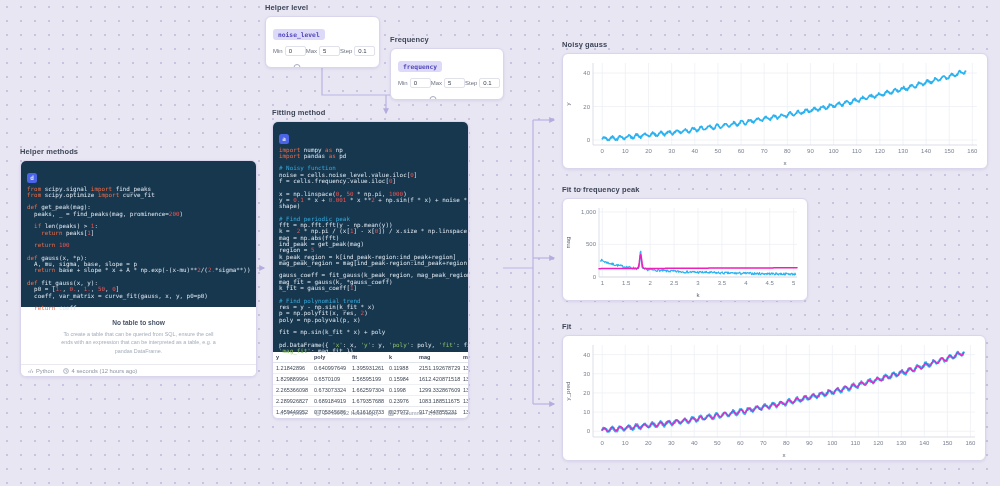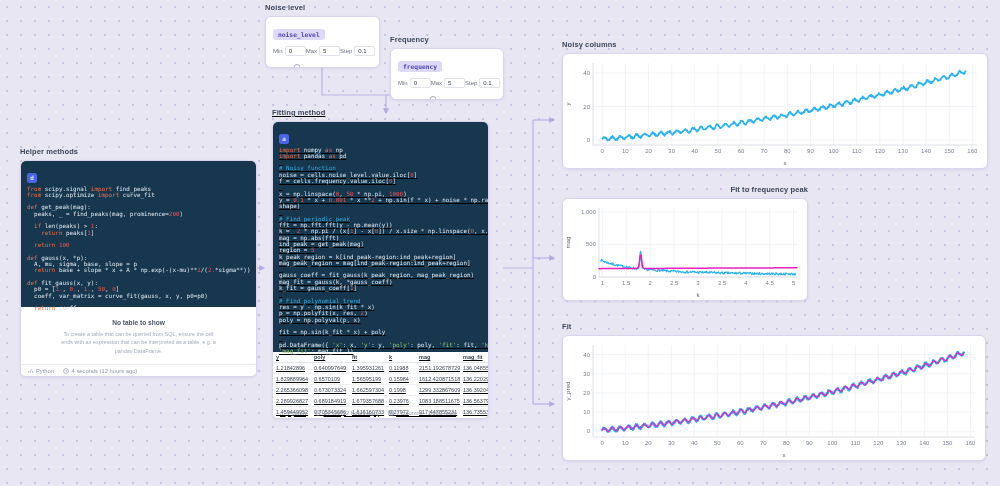--- a/index.html
+++ b/index.html
@@ -100,21 +100,21 @@
       <path d="M386,95 L386,113" marker-end="url(#ah)"></path>
       <path d="M221,268 L264,268" marker-end="url(#ah)"></path>
       <path d="M503,268 L533,268 M533,120 L533,404"></path>
       <path d="M533,120 L554,120" marker-end="url(#ah)"></path>
       <path d="M533,258 L554,258" marker-end="url(#ah)"></path>
       <path d="M533,404 L554,404" marker-end="url(#ah)"></path>
     </g>
   </svg>
 
   <div class="cell-wrap" style="left:265px; top:3px; width:115px;">
-    <div class="cell-title">Noise level</div>
+    <div class="cell-title">Helper level</div>
     <div class="card param-card">
       <span class="pill">noise_level</span>
       <div class="mms-row">
         <span class="mms-group">
             <span class="mms-label">Min</span>
             <input class="mms-box" readonly="" value="0" style="">
           </span>
         <span class="mms-group">
             <span class="mms-label">Max</span>
             <input class="mms-box" readonly="" value="5" style="">
@@ -180,21 +180,21 @@
           <svg class="ficon" width="6" height="6" viewBox="0 0 8 8">
               <circle cx="4" cy="4" r="3.2" fill="none" stroke="#8d95a5" stroke-width="0.9"></circle>
               <path d="M4,2.2 L4,4 L5.4,4.8" fill="none" stroke="#8d95a5" stroke-width="0.9"></path>
             </svg>
           <span>4 seconds (12 hours ago)</span>
         </span>
       </div>
     </div>
   </div>
 
-  <div class="cell-wrap" style="left:272px; top:108px; width:217px;text-decoration:underline;">
+  <div class="cell-wrap" style="left:272px; top:108px; width:197px;">
     <div class="cell-title">Fitting method</div>
     <div class="card">
       <div class="code-area" style="height:230px;">
         <span class="badge">a</span>
         <div class="code"><div><span class="c-kw">import</span> numpy <span class="c-kw">as</span> np</div><div><span class="c-kw">import</span> pandas <span class="c-kw">as</span> pd</div><div>&nbsp;</div><div><span class="c-com"># Noisy function</span></div><div>noise = cells.noise_level.value.iloc[<span class="c-num">0</span>]</div><div>f = cells.frequency.value.iloc[<span class="c-num">0</span>]</div><div>&nbsp;</div><div>x = np.linspace(<span class="c-num">0</span>, <span class="c-num">50</span> * np.pi, <span class="c-num">1000</span>)</div><div>y = <span class="c-num">0.1</span> * x + <span class="c-num">0.001</span> * x **<span class="c-num">2</span> + np.sin(f * x) + noise * np.random.uniform(size=x.</div><div>shape)</div><div>&nbsp;</div><div><span class="c-com"># Find periodic peak</span></div><div>fft = np.fft.fft(y - np.mean(y))</div><div>k =  <span class="c-num">2</span> * np.pi / (x[<span class="c-num">1</span>] - x[<span class="c-num">0</span>]) / x.size * np.linspace(<span class="c-num">0</span>, x.size - , x.size)</div><div>mag = np.abs(fft)</div><div>ind_peak = get_peak(mag)</div><div>region = <span class="c-num">5</span></div><div>k_peak_region = k[ind_peak-region:ind_peak+region]</div><div>mag_peak_region = mag[ind_peak-region:ind_peak+region]</div><div>&nbsp;</div><div>gauss_coeff = fit_gauss(k_peak_region, mag_peak_region)</div><div>mag_fit = gauss(k, *gauss_coeff)</div><div>k_fit = gauss_coeff[<span class="c-num">1</span>]</div><div>&nbsp;</div><div><span class="c-com"># Find polynomial trend</span></div><div>res = y - np.sin(k_fit * x)</div><div>p = np.polyfit(x, res, <span class="c-num">2</span>)</div><div>poly = np.polyval(p, x)</div><div>&nbsp;</div><div>fit = np.sin(k_fit * x) + poly</div><div>&nbsp;</div><div>pd.DataFrame({ <span class="c-str">'x'</span>: x, <span class="c-str">'y'</span>: y, <span class="c-str">'poly'</span>: poly, <span class="c-str">'fit'</span>: fit, <span class="c-str">'k'</span>: k, : mag,</div><div><span class="c-str">'mag_fit'</span>: mag_fit })</div></div>
       </div>
       <div class="result-table-wrap" style="height:54px;">
         <table class="result">
           <colgroup>
             <col style="width:38px">
@@ -275,21 +275,21 @@
               <rect x="0.5" y="1" width="7" height="6" rx="0.8" fill="none" stroke="#8d95a5" stroke-width="0.9"></rect>
               <path d="M3.1,1 L3.1,7 M5.6,1 L5.6,7" stroke="#8d95a5" stroke-width="0.9"></path>
             </svg>
           <span>7 columns · 1,000 rows</span>
         </span>
       </div>
     </div>
   </div>
 
   <div class="cell-wrap" style="left:562px; top:40px; width:426px;">
-    <div class="cell-title">Noisy columns</div>
+    <div class="cell-title">Noisy gauss</div>
     <div class="card chart-card" style="width:426px; height:116px;">
         <svg width="424" height="114" viewBox="0 0 424 114">
           <line x1="39.25301204819277" y1="9" x2="39.25301204819277" y2="91" stroke="#eceef3" stroke-width="0.7"></line>
           <text x="39.25301204819277" y="99" font-size="6" fill="#7a8191" text-anchor="middle">0</text>
           <line x1="62.3855421686747" y1="9" x2="62.3855421686747" y2="91" stroke="#eceef3" stroke-width="0.7"></line>
           <text x="62.3855421686747" y="99" font-size="6" fill="#7a8191" text-anchor="middle">10</text>
           <line x1="85.51807228915662" y1="9" x2="85.51807228915662" y2="91" stroke="#eceef3" stroke-width="0.7"></line>
           <text x="85.51807228915662" y="99" font-size="6" fill="#7a8191" text-anchor="middle">20</text>
           <line x1="108.65060240963855" y1="9" x2="108.65060240963855" y2="91" stroke="#eceef3" stroke-width="0.7"></line>
           <text x="108.65060240963855" y="99" font-size="6" fill="#7a8191" text-anchor="middle">30</text>
@@ -327,21 +327,21 @@
           <text x="27" y="21.040816326530617" font-size="6" fill="#7a8191" text-anchor="end">40</text>
           <line x1="30" y1="91" x2="414" y2="91" stroke="#d3d7df" stroke-width="0.8"></line>
           <line x1="30" y1="9" x2="30" y2="91" stroke="#d3d7df" stroke-width="0.8"></line>
           <path d="M39.3,84.8L39.8,84.4L40.3,83.0L40.8,83.0L41.3,83.8L41.9,83.2L42.4,84.1L42.9,83.9L43.4,84.1L43.9,85.5L44.5,86.4L45.0,85.4L45.5,85.7L46.0,86.3L46.5,86.0L47.1,84.7L47.6,83.7L48.1,83.2L48.6,83.9L49.1,82.6L49.6,81.9L50.2,83.7L50.7,83.1L51.2,84.8L51.7,85.0L52.2,85.9L52.8,86.1L53.3,85.0L53.8,85.4L54.3,86.0L54.8,85.1L55.4,83.1L55.9,83.1L56.4,81.8L56.9,82.4L57.4,82.0L58.0,82.9L58.5,83.2L59.0,82.8L59.5,83.3L60.0,84.6L60.6,84.3L61.1,85.4L61.6,85.3L62.1,84.1L62.6,83.4L63.2,83.5L63.7,83.3L64.2,82.5L64.7,82.0L65.2,82.1L65.8,80.9L66.3,81.1L66.8,81.5L67.3,81.6L67.8,83.9L68.4,82.7L68.9,84.2L69.4,83.3L69.9,84.8L70.4,84.5L71.0,84.1L71.5,82.7L72.0,81.7L72.5,80.9L73.0,79.8L73.6,81.3L74.1,80.1L74.6,80.0L75.1,81.8L75.6,81.6L76.2,83.2L76.7,83.0L77.2,82.7L77.7,84.2L78.2,82.2L78.8,82.5L79.3,81.2L79.8,81.4L80.3,80.5L80.8,80.4L81.4,79.5L81.9,80.0L82.4,79.4L82.9,80.7L83.4,81.0L84.0,80.8L84.5,81.7L85.0,81.5L85.5,81.8L86.0,82.7L86.6,82.1L87.1,82.0L87.6,81.7L88.1,79.8L88.6,79.9L89.2,78.5L89.7,78.0L90.2,79.7L90.7,79.3L91.2,79.1L91.8,81.1L92.3,80.0L92.8,82.1L93.3,81.3L93.8,81.4L94.4,82.1L94.9,81.2L95.4,81.1L95.9,79.4L96.4,79.3L97.0,79.0L97.5,77.8L98.0,77.2L98.5,78.5L99.0,78.0L99.6,79.4L100.1,80.5L100.6,79.6L101.1,81.0L101.6,81.9L102.2,80.3L102.7,80.2L103.2,79.1L103.7,78.4L104.2,79.0L104.8,77.6L105.3,77.4L105.8,77.7L106.3,78.1L106.8,77.0L107.4,77.5L107.9,78.9L108.4,79.6L108.9,79.9L109.4,80.9L110.0,80.5L110.5,78.8L111.0,79.1L111.5,77.7L112.0,78.6L112.5,77.9L113.1,76.5L113.6,76.7L114.1,76.4L114.6,76.4L115.1,76.9L115.7,76.9L116.2,78.1L116.7,78.7L117.2,78.0L117.7,79.4L118.3,78.9L118.8,78.4L119.3,77.9L119.8,77.2L120.3,77.1L120.9,76.3L121.4,75.9L121.9,75.6L122.4,74.9L122.9,76.0L123.5,76.6L124.0,76.1L124.5,77.5L125.0,78.4L125.5,78.3L126.1,78.9L126.6,77.7L127.1,77.9L127.6,76.8L128.1,76.2L128.7,74.8L129.2,73.8L129.7,73.7L130.2,74.3L130.7,75.0L131.3,73.9L131.8,75.1L132.3,75.1L132.8,75.6L133.3,76.9L133.9,77.7L134.4,76.7L134.9,76.0L135.4,76.6L135.9,75.5L136.5,74.5L137.0,72.9L137.5,73.4L138.0,72.4L138.5,72.4L139.1,72.9L139.6,74.7L140.1,75.3L140.6,75.6L141.1,75.5L141.7,75.5L142.2,75.4L142.7,74.7L143.2,74.6L143.7,74.4L144.3,73.2L144.8,72.4L145.3,72.3L145.8,72.4L146.3,72.1L146.9,71.3L147.4,72.1L147.9,73.3L148.4,72.7L148.9,73.9L149.5,74.9L150.0,74.1L150.5,75.4L151.0,74.7L151.5,74.8L152.1,74.0L152.6,72.1L153.1,71.3L153.6,70.3L154.1,70.1L154.7,70.9L155.2,70.7L155.7,72.2L156.2,72.5L156.7,73.4L157.3,74.1L157.8,73.9L158.3,73.7L158.8,73.3L159.3,72.6L159.9,71.8L160.4,71.1L160.9,71.5L161.4,69.9L161.9,69.8L162.5,69.8L163.0,69.8L163.5,70.1L164.0,70.7L164.5,71.5L165.1,72.1L165.6,72.9L166.1,72.4L166.6,72.8L167.1,72.0L167.7,71.4L168.2,70.5L168.7,70.2L169.2,70.1L169.7,69.8L170.3,69.2L170.8,67.5L171.3,69.5L171.8,68.3L172.3,69.7L172.9,70.2L173.4,71.5L173.9,70.4L174.4,72.0L174.9,71.2L175.5,71.1L176.0,69.5L176.5,69.1L177.0,69.3L177.5,66.9L178.0,66.9L178.6,66.8L179.1,66.6L179.6,67.4L180.1,67.4L180.6,68.6L181.2,69.8L181.7,70.5L182.2,70.7L182.7,70.7L183.2,70.0L183.8,68.7L184.3,68.0L184.8,67.4L185.3,65.9L185.8,67.2L186.4,66.1L186.9,66.2L187.4,66.5L187.9,65.8L188.4,66.9L189.0,68.2L189.5,67.2L190.0,67.5L190.5,69.0L191.0,68.3L191.6,67.2L192.1,66.5L192.6,66.2L193.1,65.7L193.6,64.6L194.2,65.1L194.7,64.5L195.2,64.0L195.7,64.7L196.2,64.9L196.8,65.8L197.3,66.4L197.8,66.0L198.3,66.2L198.8,66.6L199.4,67.2L199.9,66.1L200.4,65.3L200.9,64.1L201.4,64.4L202.0,62.8L202.5,63.6L203.0,62.3L203.5,63.4L204.0,64.0L204.6,64.1L205.1,64.1L205.6,65.0L206.1,64.9L206.6,65.4L207.2,66.3L207.7,65.6L208.2,63.7L208.7,63.9L209.2,63.6L209.8,62.2L210.3,61.4L210.8,61.2L211.3,61.3L211.8,62.6L212.4,61.7L212.9,62.2L213.4,63.5L213.9,64.1L214.4,65.1L215.0,64.3L215.5,63.2L216.0,63.1L216.5,63.0L217.0,62.2L217.6,61.1L218.1,60.3L218.6,60.3L219.1,61.1L219.6,61.0L220.2,61.5L220.7,62.0L221.2,62.0L221.7,61.7L222.2,62.0L222.8,62.5L223.3,63.5L223.8,63.2L224.3,62.2L224.8,60.6L225.4,60.7L225.9,58.8L226.4,58.7L226.9,57.9L227.4,57.9L228.0,59.3L228.5,60.2L229.0,59.7L229.5,61.1L230.0,61.0L230.6,61.7L231.1,61.7L231.6,60.6L232.1,60.5L232.6,59.8L233.2,58.9L233.7,59.1L234.2,57.1L234.7,56.9L235.2,56.3L235.8,58.0L236.3,58.5L236.8,59.0L237.3,59.0L237.8,59.7L238.4,60.1L238.9,58.7L239.4,59.4L239.9,58.5L240.4,58.9L240.9,57.6L241.5,58.1L242.0,55.9L242.5,55.3L243.0,55.8L243.5,56.1L244.1,55.2L244.6,56.2L245.1,57.5L245.6,58.2L246.1,57.2L246.7,58.2L247.2,57.3L247.7,57.3L248.2,57.4L248.7,55.8L249.3,56.6L249.8,55.9L250.3,54.4L250.8,53.7L251.3,54.5L251.9,53.5L252.4,54.8L252.9,55.6L253.4,55.1L253.9,55.7L254.5,56.2L255.0,57.0L255.5,55.5L256.0,55.9L256.5,54.9L257.1,55.6L257.6,53.0L258.1,53.0L258.6,53.0L259.1,53.2L259.7,52.6L260.2,52.0L260.7,52.3L261.2,53.9L261.7,53.2L262.3,54.5L262.8,55.3L263.3,54.5L263.8,54.5L264.3,54.7L264.9,52.6L265.4,53.4L265.9,52.5L266.4,50.2L266.9,51.3L267.5,50.6L268.0,50.6L268.5,50.7L269.0,51.4L269.5,51.6L270.1,53.1L270.6,51.9L271.1,52.4L271.6,53.2L272.1,53.2L272.7,52.0L273.2,50.7L273.7,50.6L274.2,49.8L274.7,49.7L275.3,48.8L275.8,49.7L276.3,48.2L276.8,49.6L277.3,50.0L277.9,50.9L278.4,50.9L278.9,52.1L279.4,50.9L279.9,51.9L280.5,49.7L281.0,49.3L281.5,48.8L282.0,47.7L282.5,48.6L283.1,47.0L283.6,46.9L284.1,47.0L284.6,47.3L285.1,47.8L285.7,48.4L286.2,48.7L286.7,50.2L287.2,49.0L287.7,50.3L288.3,48.6L288.8,49.1L289.3,48.0L289.8,46.4L290.3,45.3L290.9,46.0L291.4,45.0L291.9,44.3L292.4,45.4L292.9,46.6L293.5,46.0L294.0,46.7L294.5,47.3L295.0,47.6L295.5,47.1L296.1,48.1L296.6,46.5L297.1,46.0L297.6,44.6L298.1,44.0L298.7,44.0L299.2,44.5L299.7,42.4L300.2,44.2L300.7,43.5L301.3,44.0L301.8,44.2L302.3,45.0L302.8,45.3L303.3,45.0L303.8,45.3L304.4,44.3L304.9,43.7L305.4,43.0L305.9,42.5L306.4,41.5L307.0,41.2L307.5,42.1L308.0,42.1L308.5,40.5L309.0,42.8L309.6,42.3L310.1,42.1L310.6,43.0L311.1,43.1L311.6,44.1L312.2,42.9L312.7,43.2L313.2,41.6L313.7,41.3L314.2,41.4L314.8,40.8L315.3,39.9L315.8,38.9L316.3,40.3L316.8,40.4L317.4,40.6L317.9,40.4L318.4,41.4L318.9,41.3L319.4,40.8L320.0,41.9L320.5,40.8L321.0,40.3L321.5,41.1L322.0,38.9L322.6,37.8L323.1,38.4L323.6,37.3L324.1,36.5L324.6,37.5L325.2,38.1L325.7,37.6L326.2,38.6L326.7,39.7L327.2,39.7L327.8,39.7L328.3,38.6L328.8,39.8L329.3,38.3L329.8,38.5L330.4,36.6L330.9,35.6L331.4,35.8L331.9,35.2L332.4,34.7L333.0,35.8L333.5,35.8L334.0,37.2L334.5,36.1L335.0,38.1L335.6,37.3L336.1,37.2L336.6,37.2L337.1,36.7L337.6,35.8L338.2,34.4L338.7,33.9L339.2,34.8L339.7,34.3L340.2,34.0L340.8,32.5L341.3,34.6L341.8,35.1L342.3,34.6L342.8,36.0L343.4,35.0L343.9,35.3L344.4,36.4L344.9,35.2L345.4,33.7L346.0,33.9L346.5,33.3L347.0,31.5L347.5,31.2L348.0,32.1L348.6,30.9L349.1,31.1L349.6,31.0L350.1,32.1L350.6,32.9L351.2,33.0L351.7,33.6L352.2,33.2L352.7,33.7L353.2,33.3L353.8,31.4L354.3,30.5L354.8,30.7L355.3,28.7L355.8,28.2L356.4,29.1L356.9,28.8L357.4,29.6L357.9,29.5L358.4,29.4L359.0,30.0L359.5,30.7L360.0,31.6L360.5,30.3L361.0,30.7L361.6,29.2L362.1,29.8L362.6,29.1L363.1,28.1L363.6,26.2L364.2,26.8L364.7,25.8L365.2,27.9L365.7,27.0L366.2,27.6L366.8,27.4L367.3,29.3L367.8,28.1L368.3,29.5L368.8,27.8L369.3,28.6L369.9,27.4L370.4,26.9L370.9,26.4L371.4,25.6L371.9,23.8L372.5,24.2L373.0,24.9L373.5,24.8L374.0,25.6L374.5,25.9L375.1,26.9L375.6,26.5L376.1,26.0L376.6,26.3L377.1,26.1L377.7,24.8L378.2,24.6L378.7,23.3L379.2,23.3L379.7,22.4L380.3,22.4L380.8,22.0L381.3,22.0L381.8,22.5L382.3,23.4L382.9,24.4L383.4,25.2L383.9,24.0L384.4,24.7L384.9,24.5L385.5,24.6L386.0,23.7L386.5,21.8L387.0,21.7L387.5,21.5L388.1,20.2L388.6,19.5L389.1,20.6L389.6,19.8L390.1,21.2L390.7,21.6L391.2,21.4L391.7,22.3L392.2,22.4L392.7,21.7L393.3,21.6L393.8,20.3L394.3,21.0L394.8,20.0L395.3,18.9L395.9,17.2L396.4,16.9L396.9,16.6L397.4,17.7L397.9,18.6L398.5,18.2L399.0,18.8L399.5,18.9L400.0,18.8L400.5,19.9L401.1,19.7L401.6,19.6L402.1,17.4L402.6,17.2" fill="none" stroke="#2bb2f1" stroke-width="1.7" stroke-linejoin="round" stroke-linecap="round"></path>
           <text x="222" y="111" font-size="6.2" fill="#5d6574" text-anchor="middle">x</text>
           <text x="7" y="50" font-size="6.2" fill="#5d6574" text-anchor="middle" transform="rotate(-90 7 50)">y</text>
         </svg>
       </div>
   </div>
 
-  <div class="cell-wrap" style="left:562px; top:185px; width:246px;text-align:right;">
+  <div class="cell-wrap" style="left:562px; top:185px; width:246px;">
     <div class="cell-title">Fit to frequency peak</div>
     <div class="card chart-card" style="width:246px; height:103px;">
         <svg width="244" height="101" viewBox="0 0 244 101">
           <line x1="39.347826086956516" y1="9" x2="39.347826086956516" y2="78" stroke="#eceef3" stroke-width="0.7"></line>
           <text x="39.347826086956516" y="86" font-size="6" fill="#7a8191" text-anchor="middle">1</text>
           <line x1="63.26086956521739" y1="9" x2="63.26086956521739" y2="78" stroke="#eceef3" stroke-width="0.7"></line>
           <text x="63.26086956521739" y="86" font-size="6" fill="#7a8191" text-anchor="middle">1.5</text>
           <line x1="87.17391304347825" y1="9" x2="87.17391304347825" y2="78" stroke="#eceef3" stroke-width="0.7"></line>
           <text x="87.17391304347825" y="86" font-size="6" fill="#7a8191" text-anchor="middle">2</text>
           <line x1="111.08695652173911" y1="9" x2="111.08695652173911" y2="78" stroke="#eceef3" stroke-width="0.7"></line>

